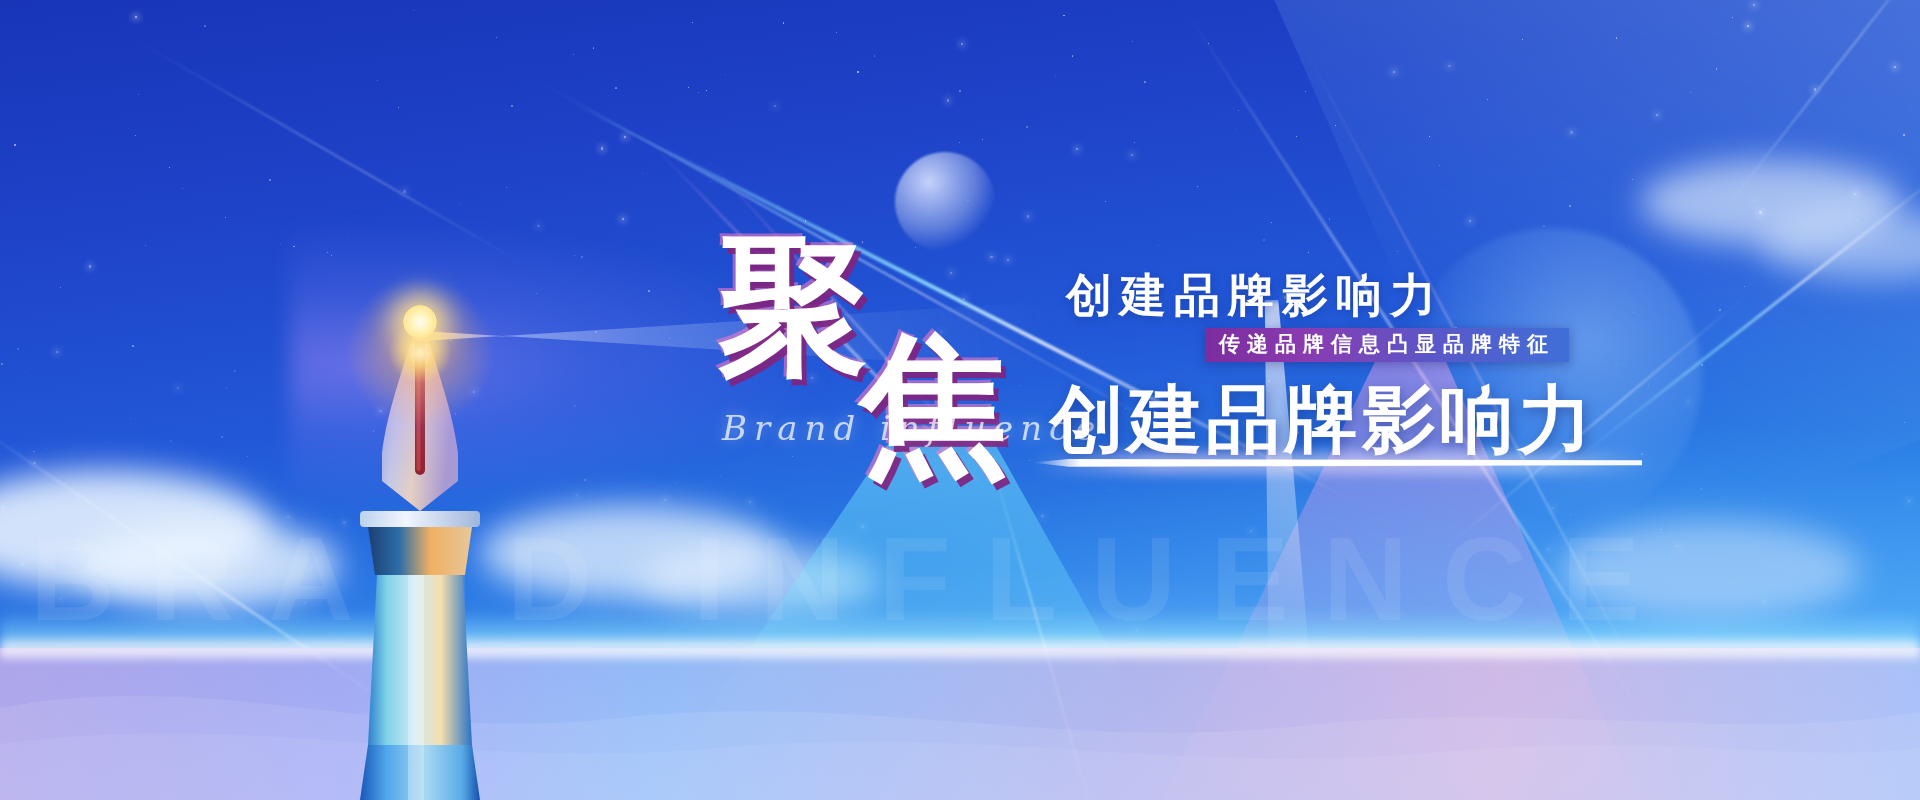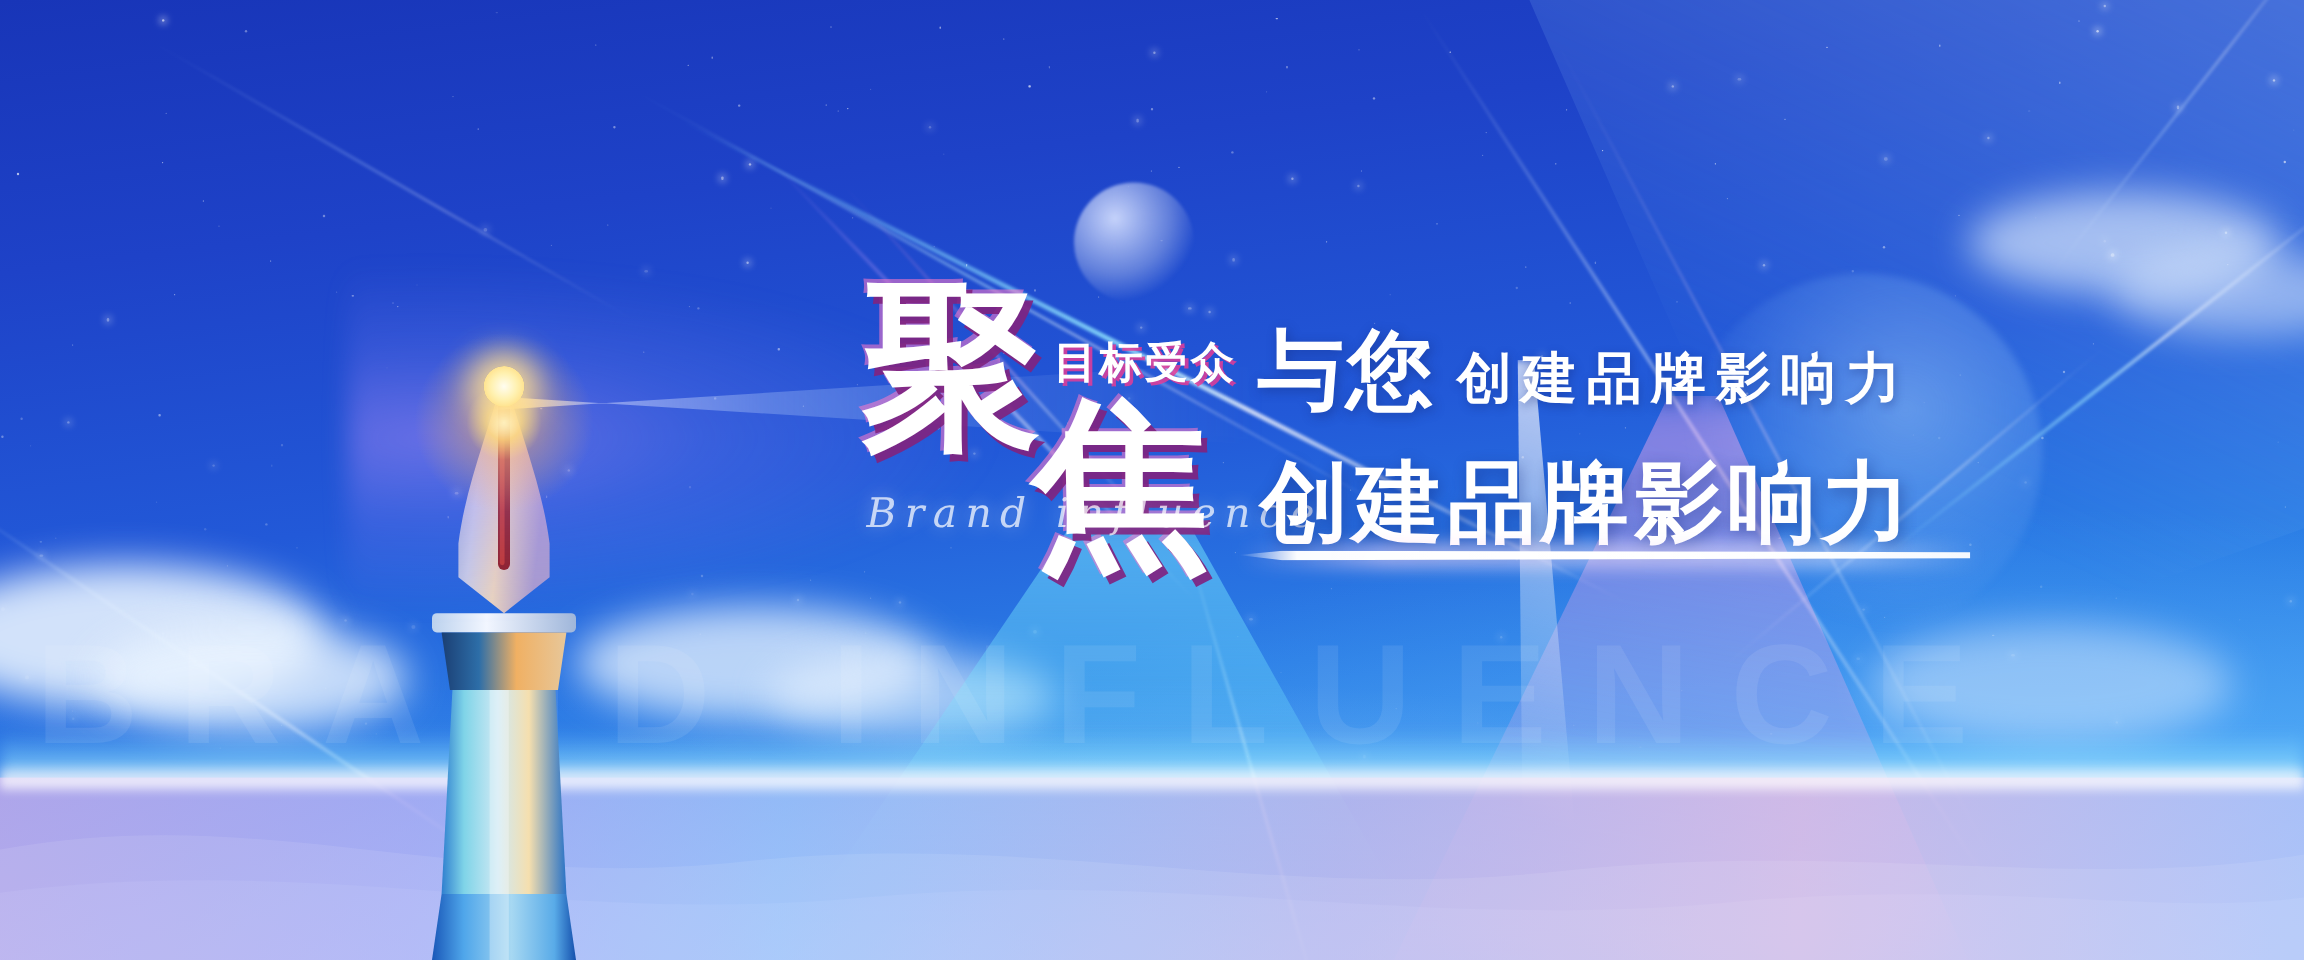--- a/index.html
+++ b/index.html
@@ -534,27 +534,26 @@
       <path d="M38,470 L142,470 L150,525 L30,525 Z" fill="url(#baseGrad)"></path>
 
       <rect x="78" y="300" width="16" height="225" fill="rgba(255,255,255,.30)"></rect>
     </svg>
     <div class="nib-glow"></div>
     <div class="nib-core"></div>
   </div>
 
   <div class="ju cn">聚</div>
   <div class="jiao cn">焦</div>
-  <div class="target cn">目标受众</div>
   <div class="script">Brand influence</div>
 
   <div class="line1">
-    <span class="big cn">与您</span>
     <span class="med cn">创建品牌影响力</span>
   </div>
 
+  <div class="badge cn">传递品牌信息凸显品牌特征</div>
 
   <div class="line2 cn">创建品牌影响力</div>
 
   <div class="divider-glow"></div>
   <div class="divider"></div>
 
 </div>
 
 </body></html>

